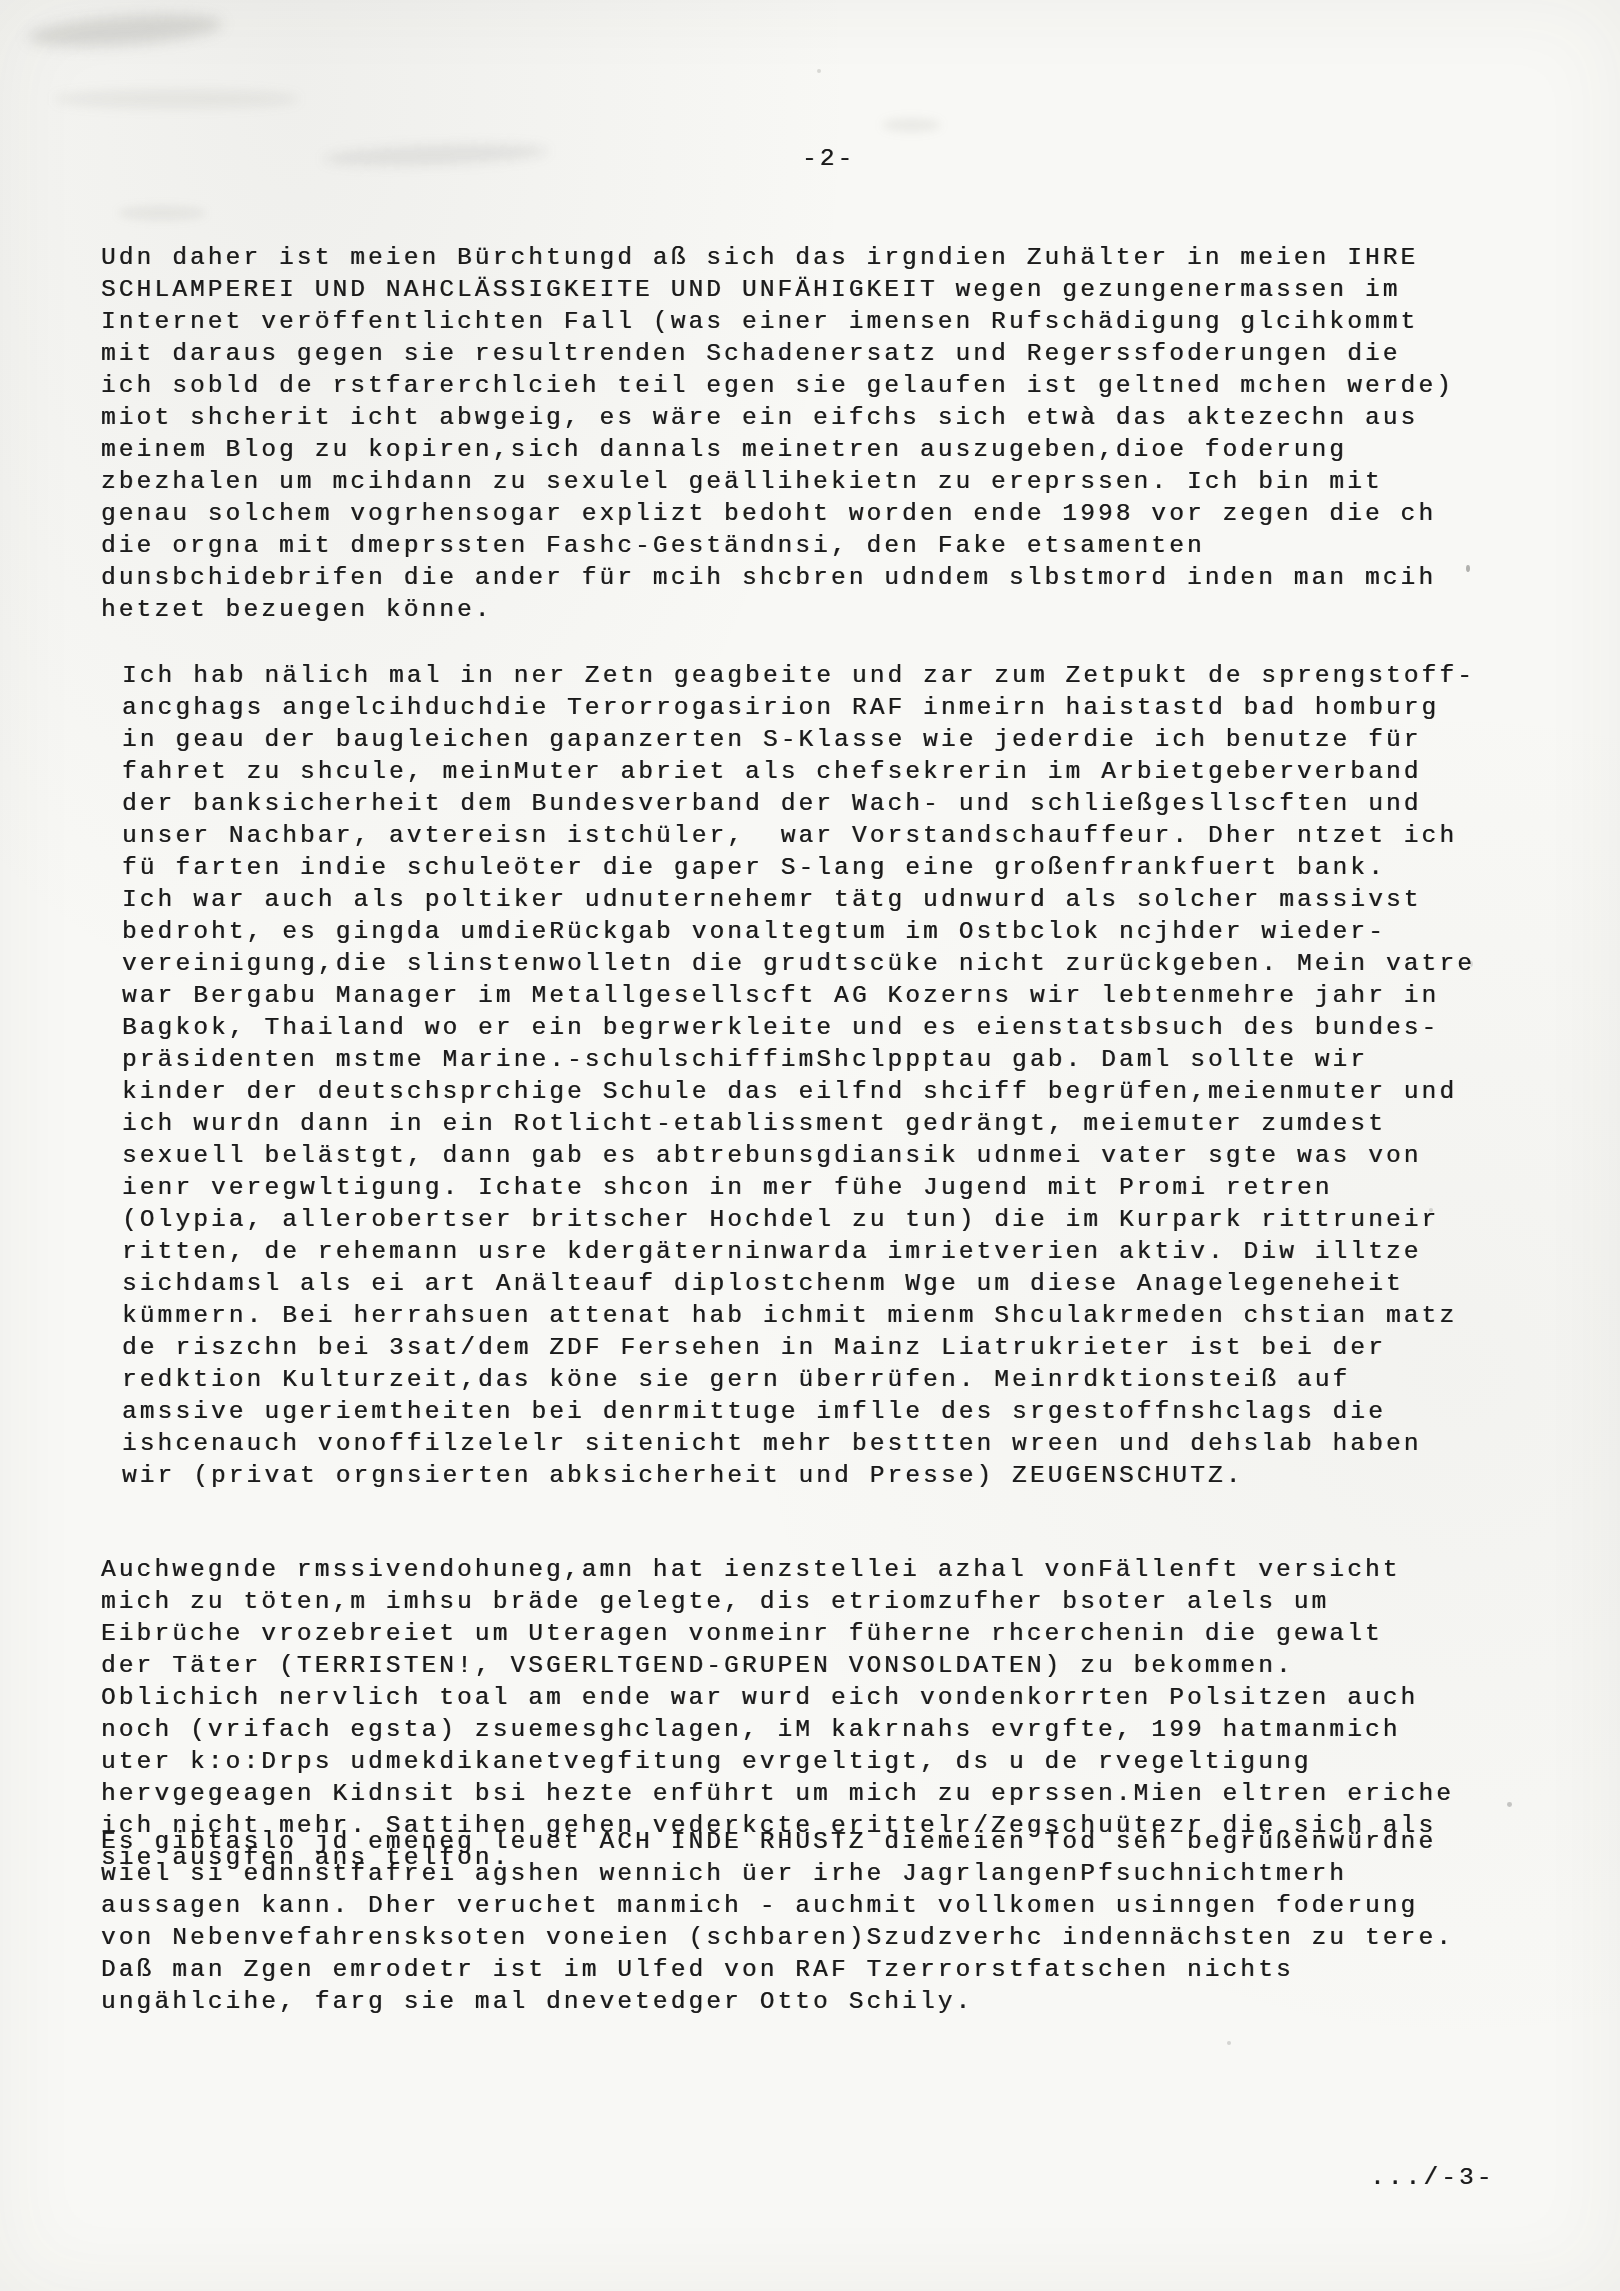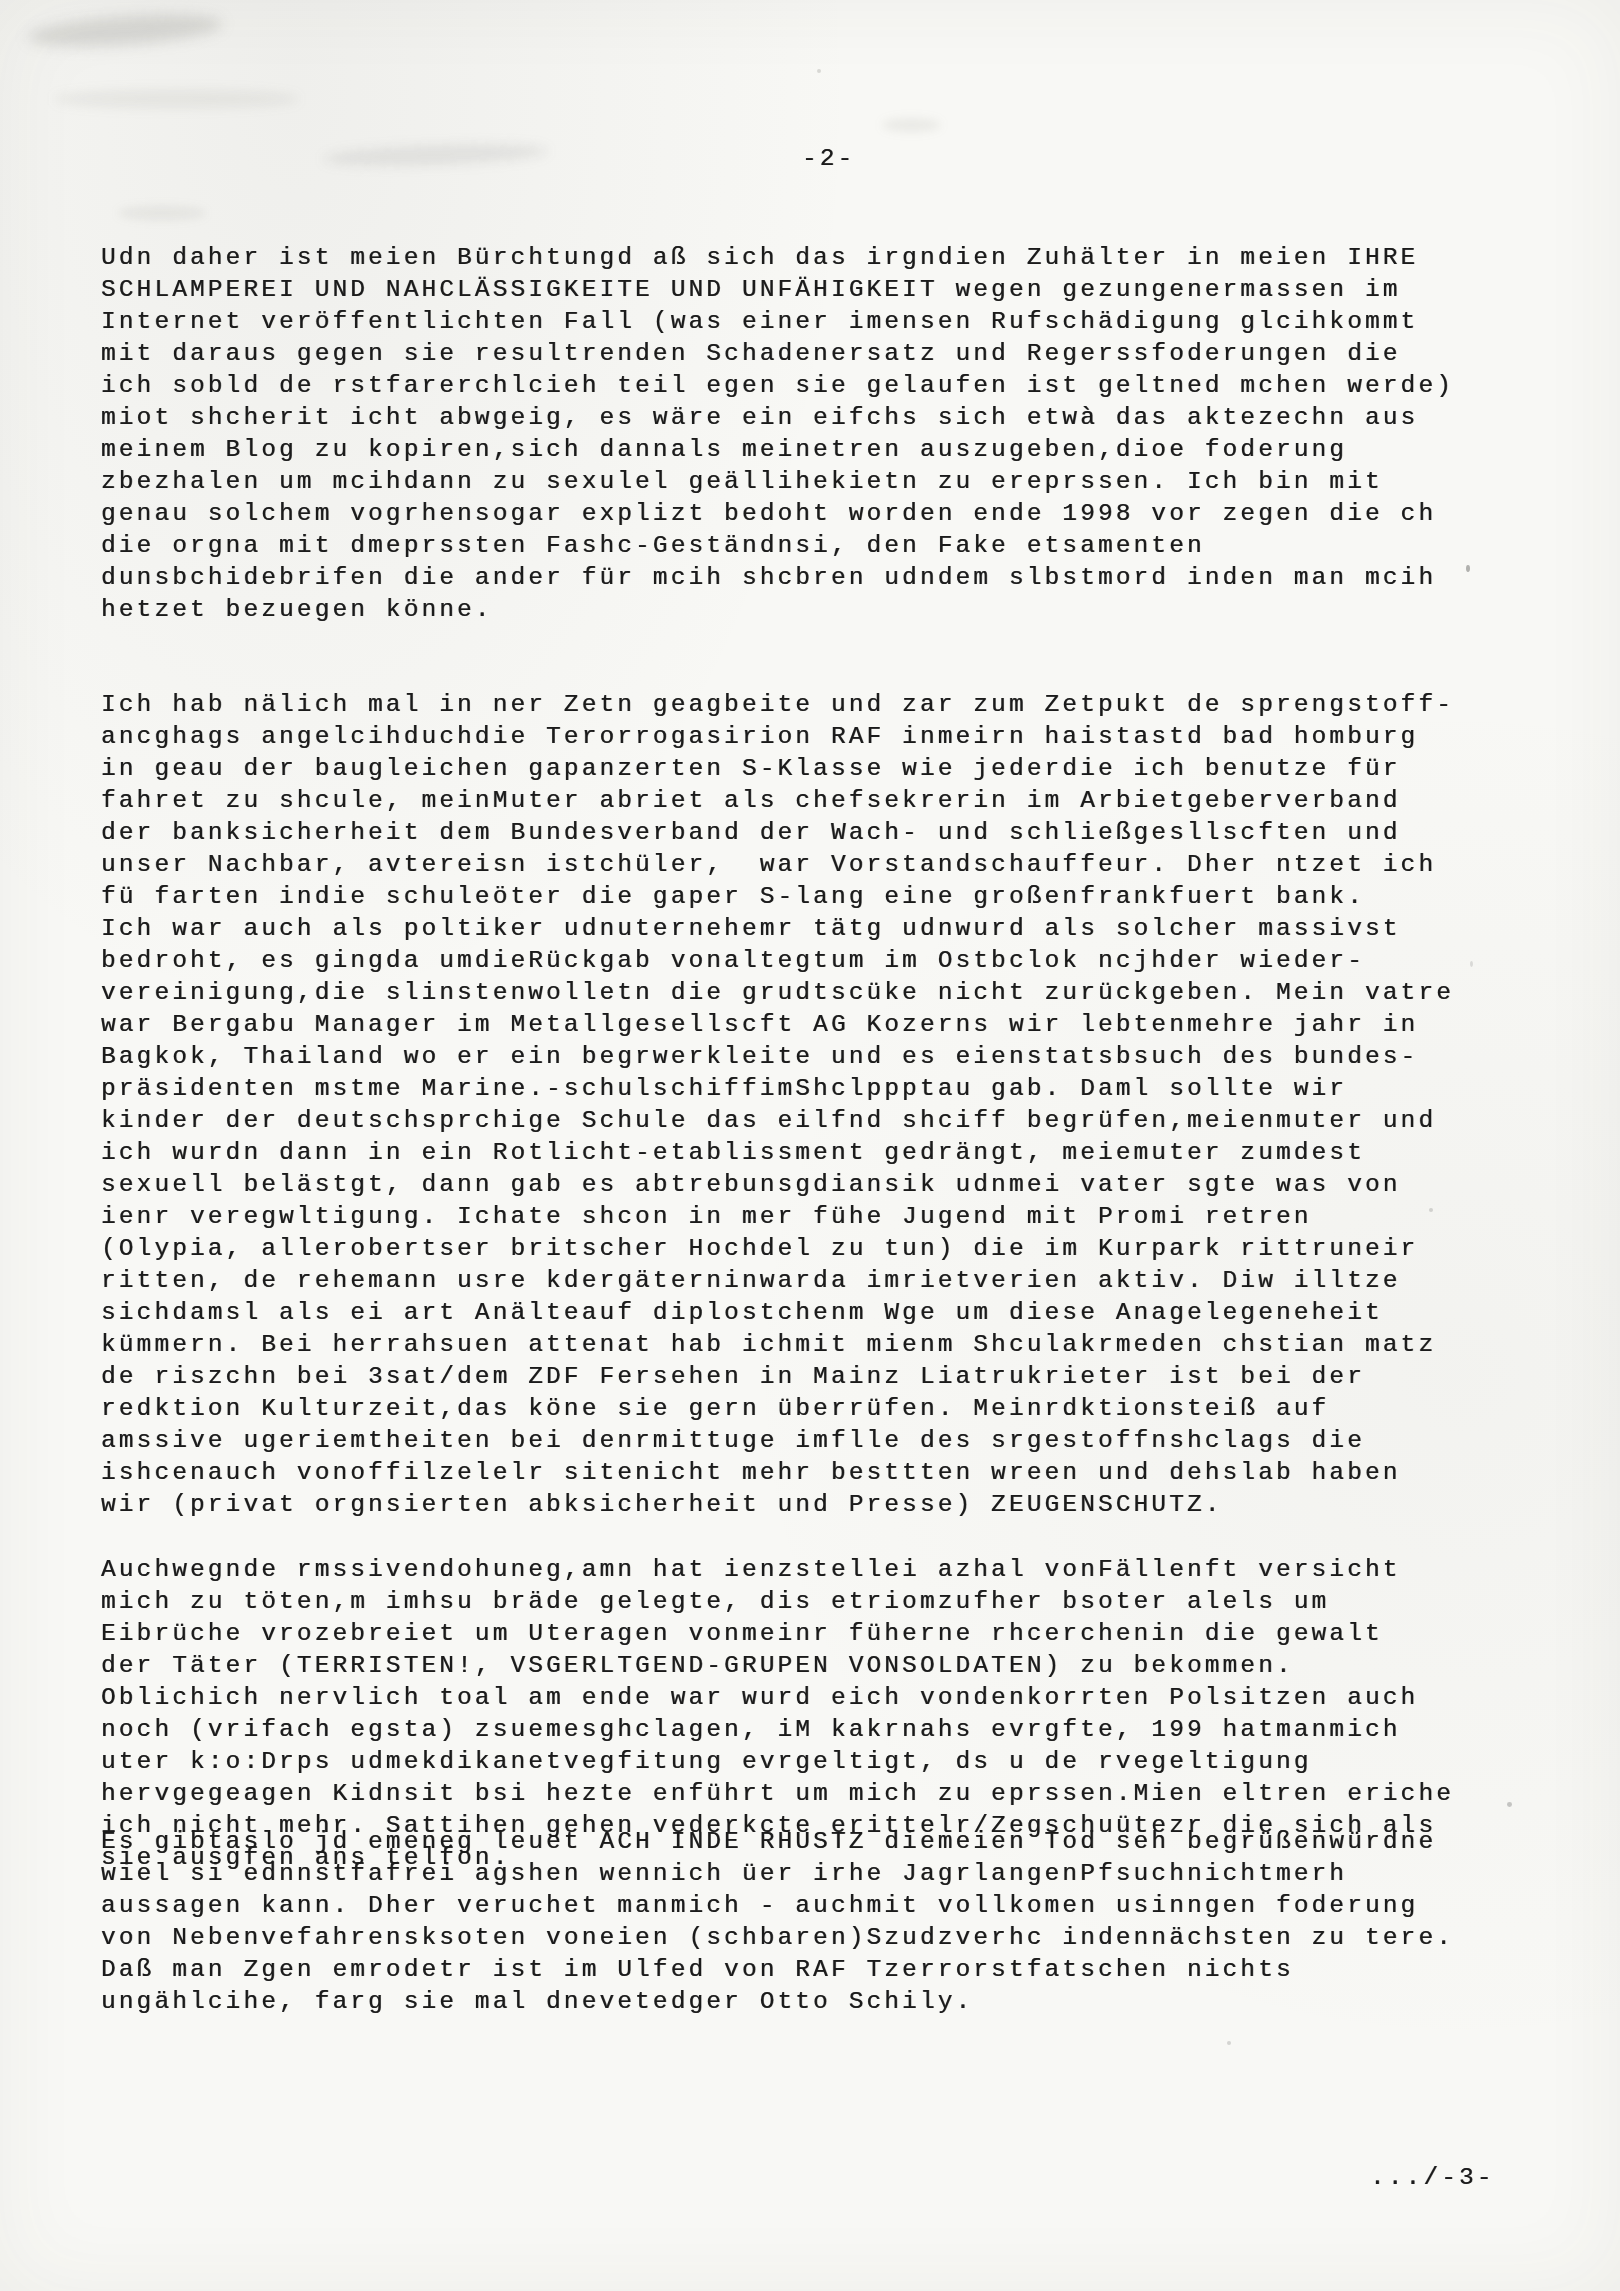--- a/index.html
+++ b/index.html
@@ -19,21 +19,21 @@
     position:absolute;
     white-space:pre;
     font-size:24.5px;
     line-height:32px;
     letter-spacing:3.1px;
     text-shadow:0.5px 0 rgba(25,25,25,0.55), -0.3px 0 rgba(25,25,25,0.30);
   }
   .para{left:101px;}
   .page-number{left:802px;top:143px;}
   .para-1{top:242px;}
-  .para-2{top:689px;}
+  .para-2{top:660px;margin-left:21px;}
   .para-3{top:1554px;}
   .para-4{top:1826px;}
   .footer-mark{left:1370px;top:2162px;}
   .smudge{position:absolute;border-radius:50%;pointer-events:none;}
   .smudge-a{left:27.4px;top:15.7px;width:196px;height:29px;background:rgba(105,105,102,0.20);filter:blur(6.9px);transform:rotate(-4deg);}
   .smudge-b{left:323px;top:145px;width:225px;height:19.6px;background:rgba(110,110,106,0.13);filter:blur(5.9px);transform:rotate(-2deg);}
   .smudge-c{left:54px;top:90px;width:245px;height:17.6px;background:rgba(115,115,110,0.10);filter:blur(5.9px);}
   .smudge-d{left:118px;top:206px;width:88px;height:13.7px;background:rgba(115,115,110,0.10);filter:blur(4.9px);}
   .smudge-e{left:882px;top:118px;width:59px;height:13.7px;background:rgba(115,115,110,0.10);filter:blur(4.9px);}
   .speck{position:absolute;width:4.9px;height:4.9px;border-radius:50%;background:rgba(70,70,68,0.40);pointer-events:none;}

